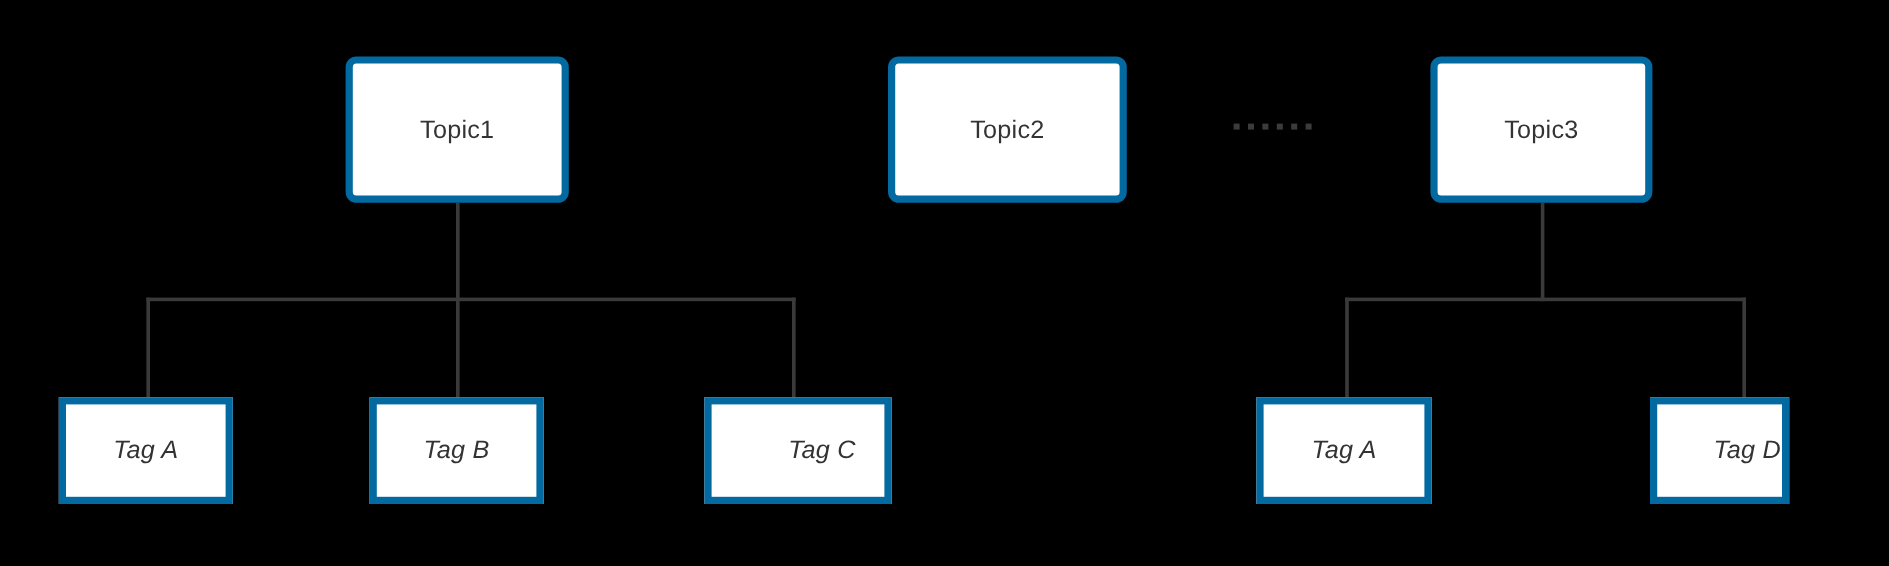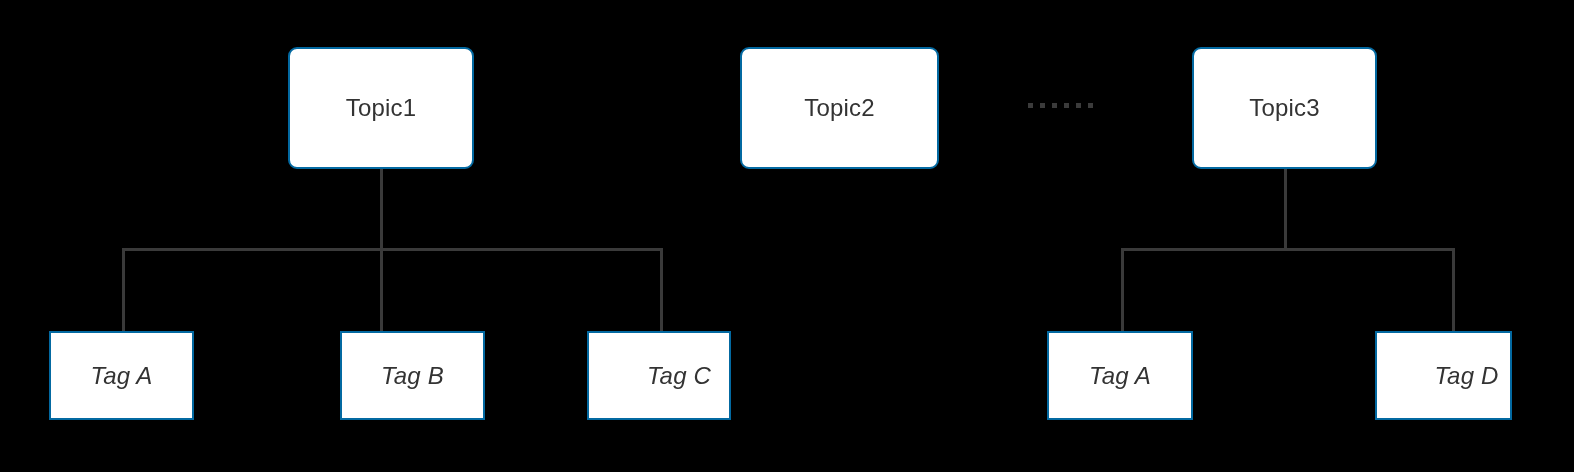--- a/index.html
+++ b/index.html
@@ -16,26 +16,26 @@
     height: 472px;
     background: #000000;
     overflow: hidden;
   }
 
   
   .node {
     position: absolute;
     box-sizing: border-box;
     background: #ffffff;
-    border: 2px solid #0369a1;
+    border: 6px solid #0369a1;
     display: flex;
     align-items: center;
     justify-content: center;
     color: #333333;
-    font-size: 24px;
+    font-size: 21px;
     line-height: 1;
     letter-spacing: 0.2px;
     z-index: 3;
   }
   .node.topic {
     border-radius: 9px;
   }
   .node.tag {
     border-radius: 0;
     font-style: italic;
@@ -103,29 +103,29 @@
     <span class="dot"></span>
     <span class="dot"></span>
     <span class="dot"></span>
     <span class="dot"></span>
   </div>
 
   <div class="node tag" style="left:49px; top:331px; width:145px; height:89px;">
     <span class="node-label">Tag A</span>
   </div>
 
-  <div class="node tag" style="left:308px; top:331px; width:145px; height:89px;margin-left:32px;">
+  <div class="node tag" style="left:308px; top:331px; width:145px; height:89px;">
     <span class="node-label">Tag B</span>
   </div>
 
-  <div class="node tag" style="left:587px; top:331px; width:144px; height:89px;padding-left:40px;">
+  <div class="node tag" style="left:587px; top:331px; width:156px; height:89px;padding-left:40px;">
     <span class="node-label">Tag C</span>
   </div>
 
   <div class="node tag" style="left:1047px; top:331px; width:146px; height:89px;">
     <span class="node-label">Tag A</span>
   </div>
 
-  <div class="node tag" style="left:1375px; top:331px; width:137px; height:89px;padding-left:46px;">
+  <div class="node tag" style="left:1375px; top:331px; width:116px; height:89px;padding-left:46px;">
     <span class="node-label">Tag D</span>
   </div>
 
 </div>
 
 </body></html>

